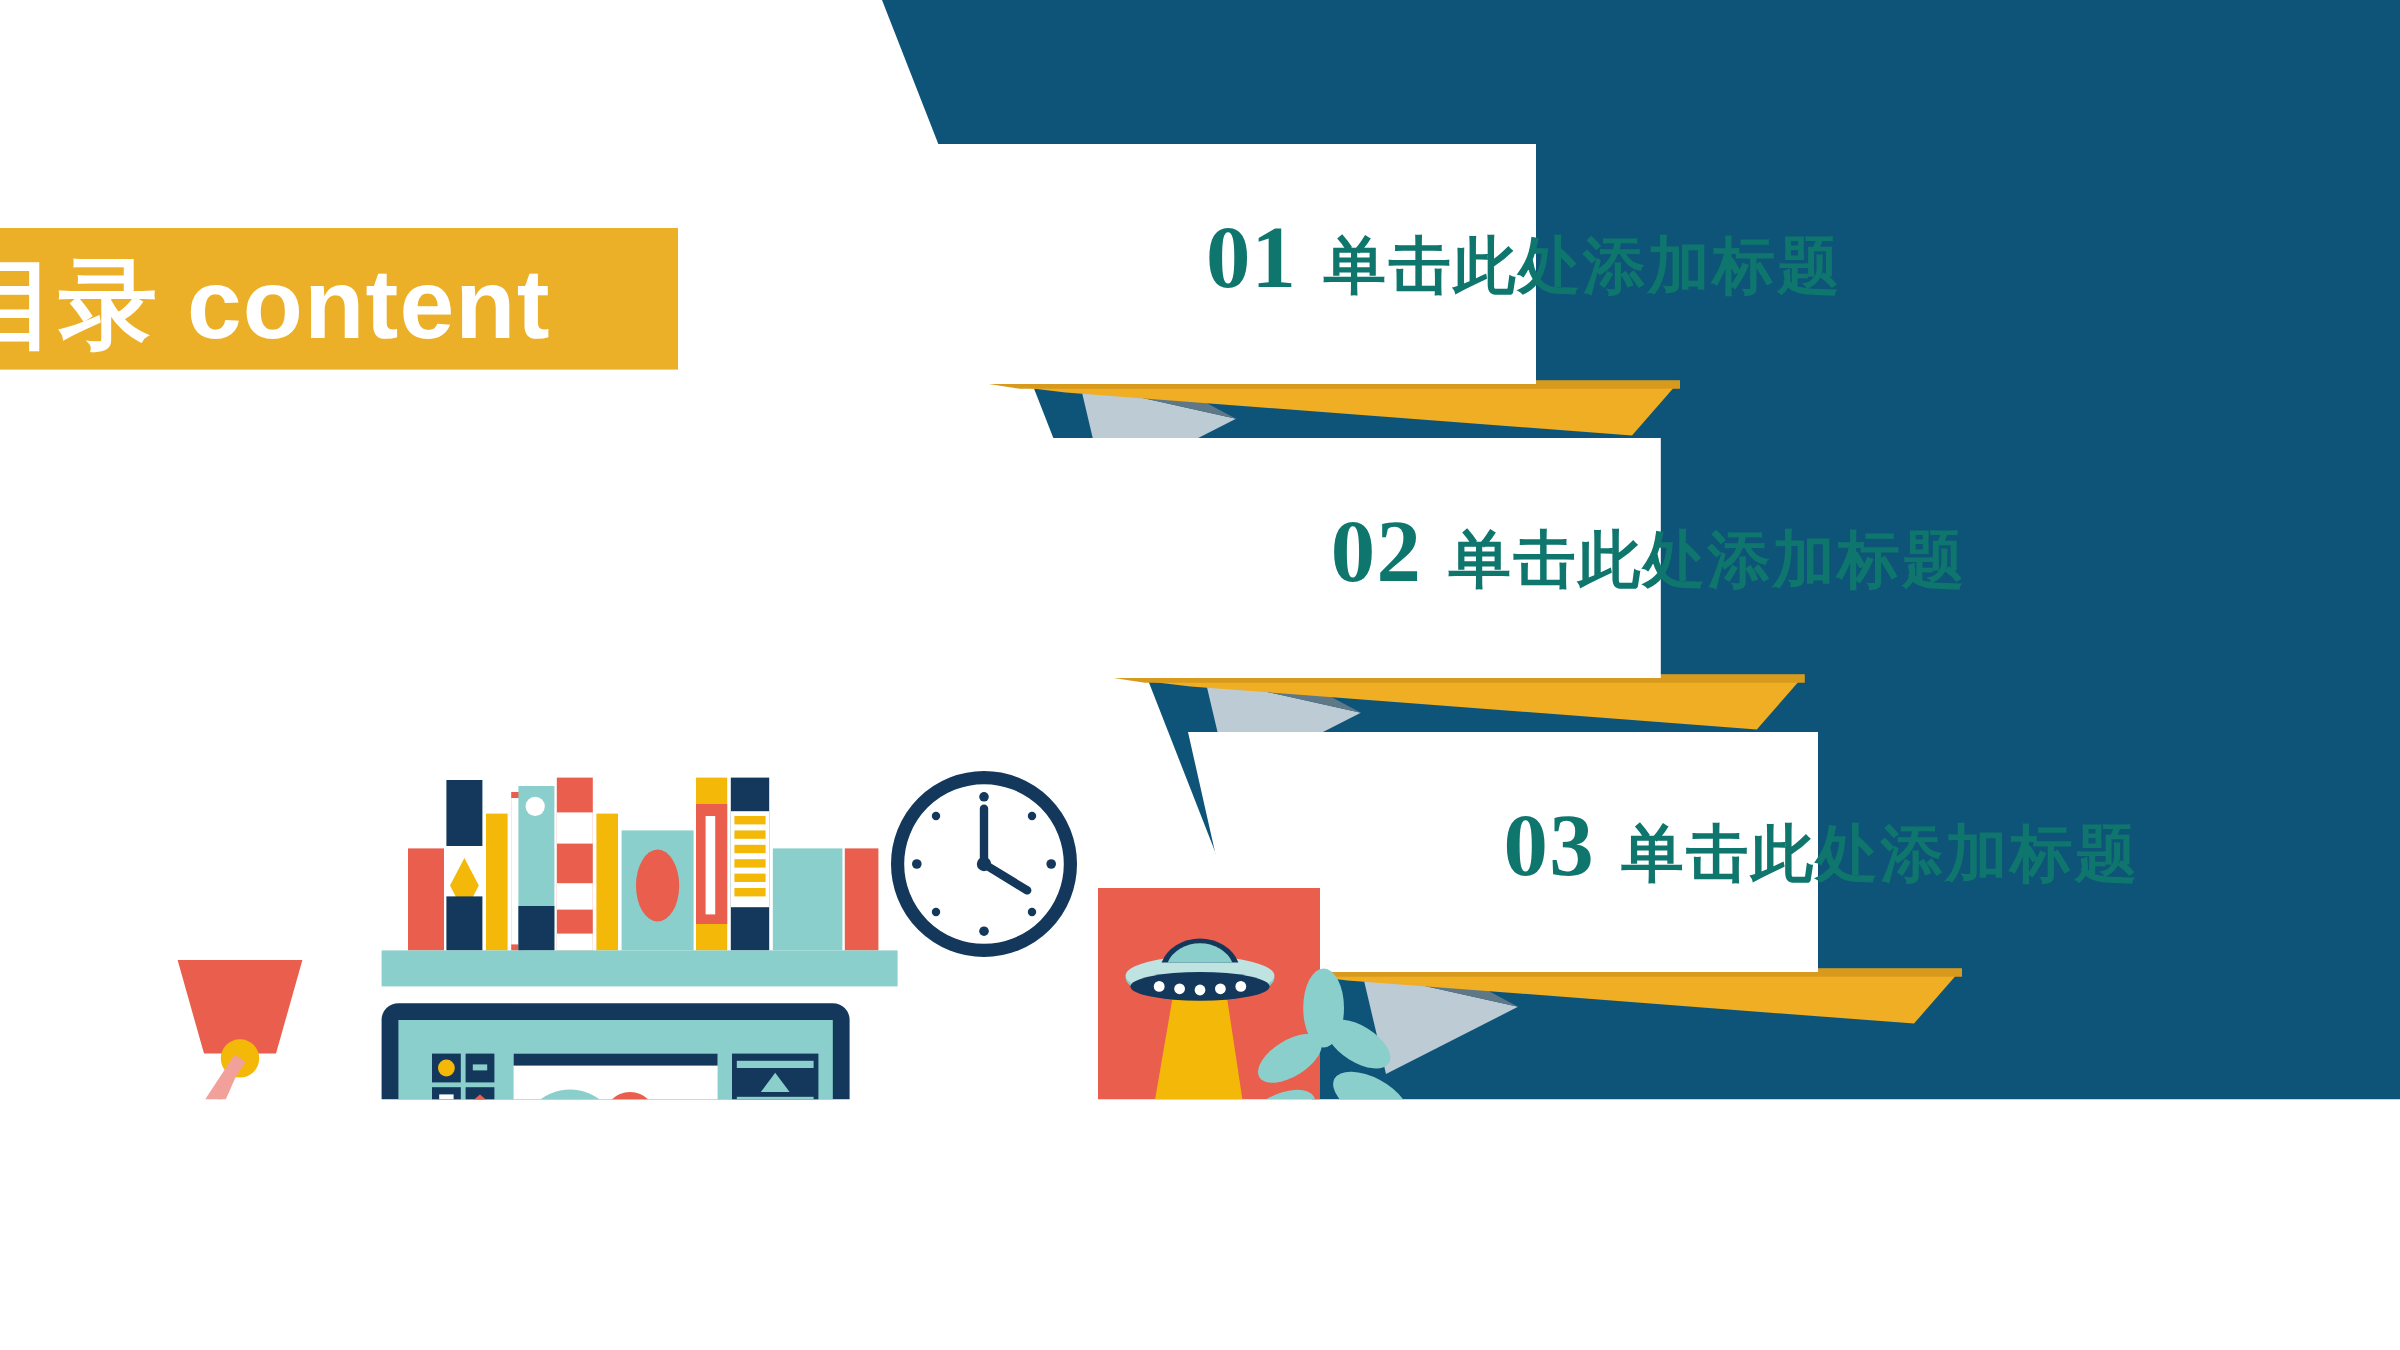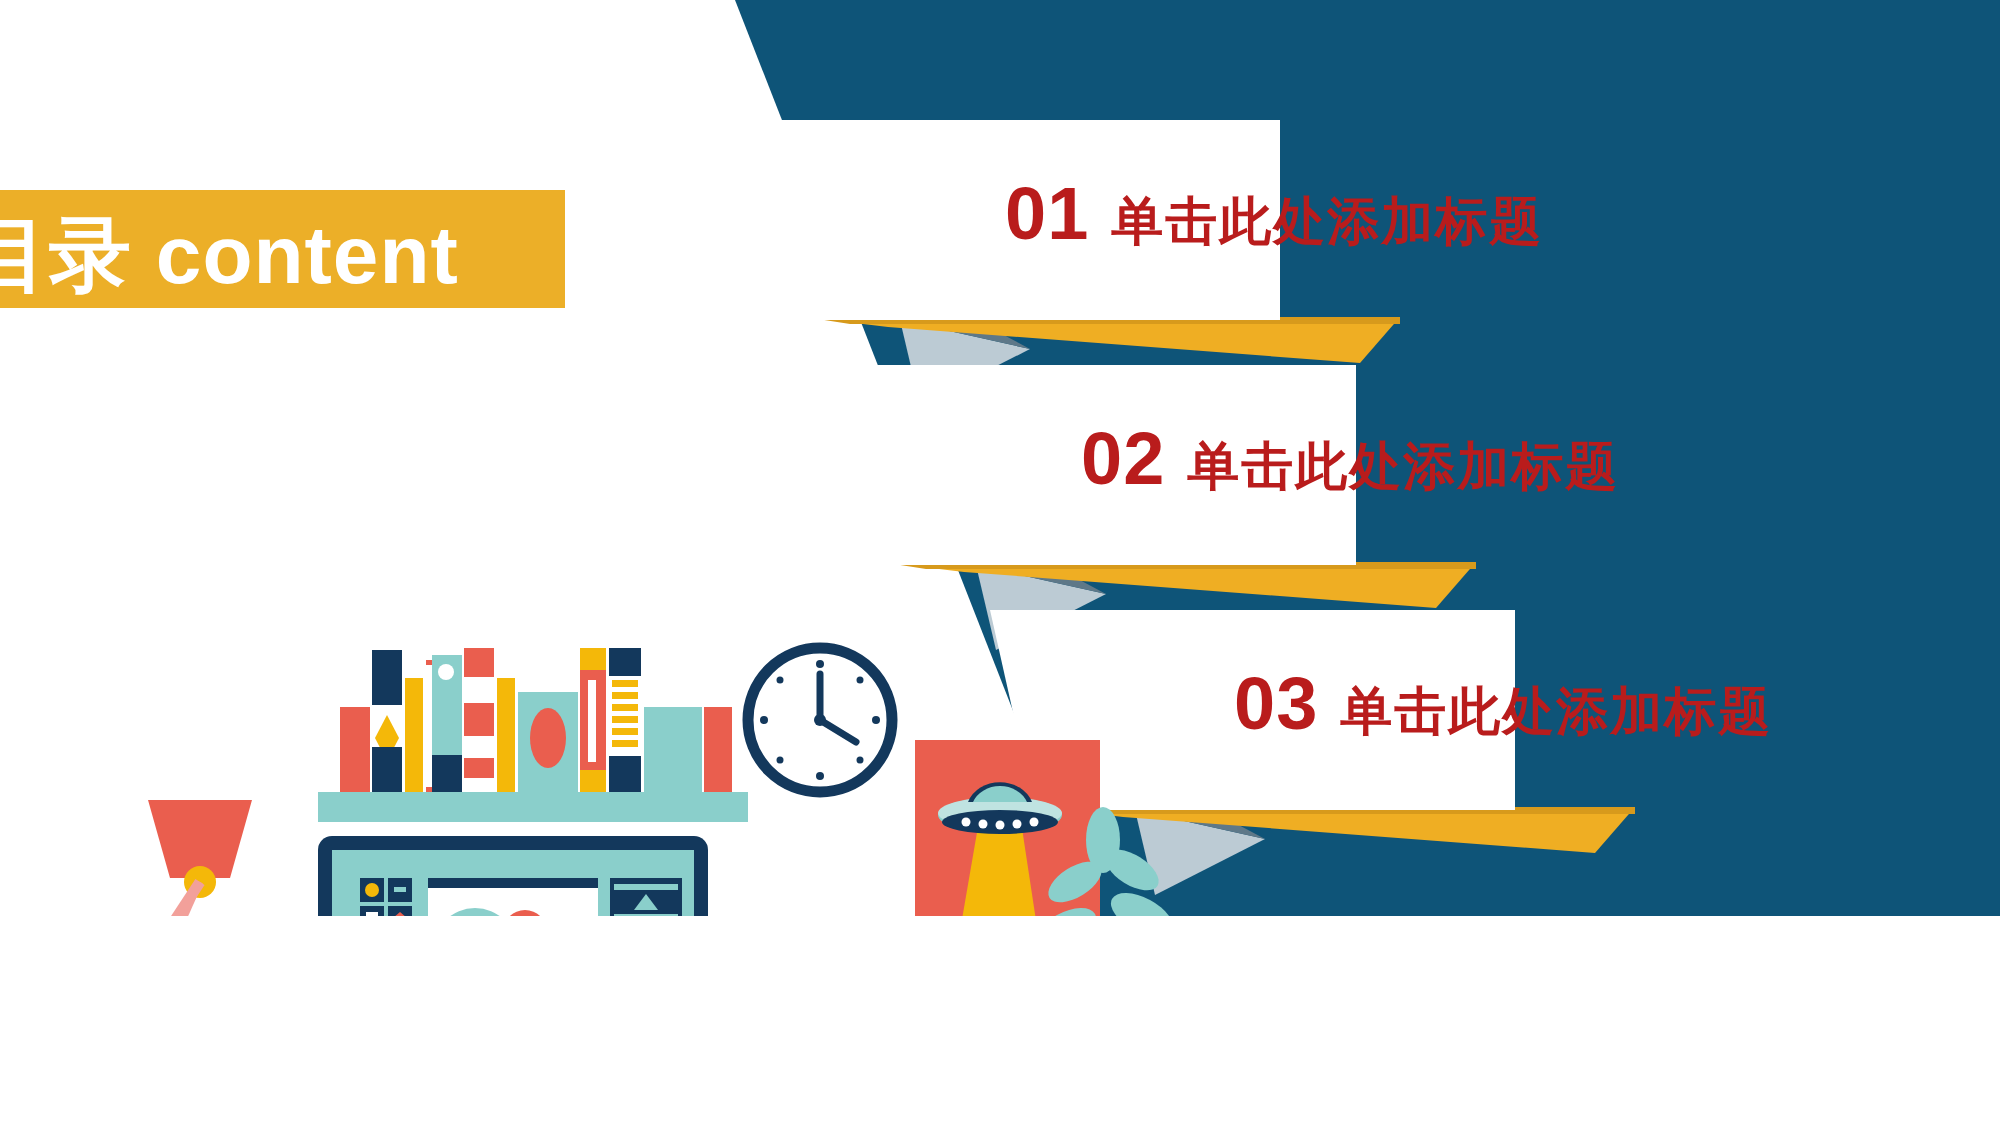--- a/index.html
+++ b/index.html
@@ -23,32 +23,32 @@
     line-height:118px;
     color:#ffffff;font-size:82px;font-weight:bold;
     letter-spacing:1px;white-space:nowrap;
     font-family:"Liberation Sans","DejaVu Sans",sans-serif;
   }
 
   
   .banner{position:absolute;}
   .banner svg{display:block;overflow:visible;}
   .banner-label{
-    position:absolute;white-space:nowrap;color:#b91c1c;
-    font-family:Liberation Sans, sans-serif;
+    position:absolute;white-space:nowrap;color:#0f766e;
+    font-family:Liberation Serif, serif;
   }
   .banner-num{font-size:74px;font-weight:bold;letter-spacing:1px;}
   .banner-txt{font-size:52px;font-weight:bold;letter-spacing:2px;margin-left:22px;margin-top:34px;}
 
   .b1{left:700px;top:105px;}
   .b1 .banner-label{left:305px;top:48px;}
-  .b2{left:776px;top:350px;}
+  .b2{left:804px;top:350px;}
   .b2 .banner-label{left:305px;top:48px;}
   .b3{left:935px;top:595px;}
-  .b3 .banner-label{left:299px;top:48px;}
+  .b3 .banner-label{left:318px;top:48px;}
 
   .lbl-row{display:flex;align-items:baseline;}
 
   
   .illus{position:absolute;left:20px;top:630px;width:1180px;height:495px;}
 </style>
 </head>
 <body>
 
 <div id="stage">

